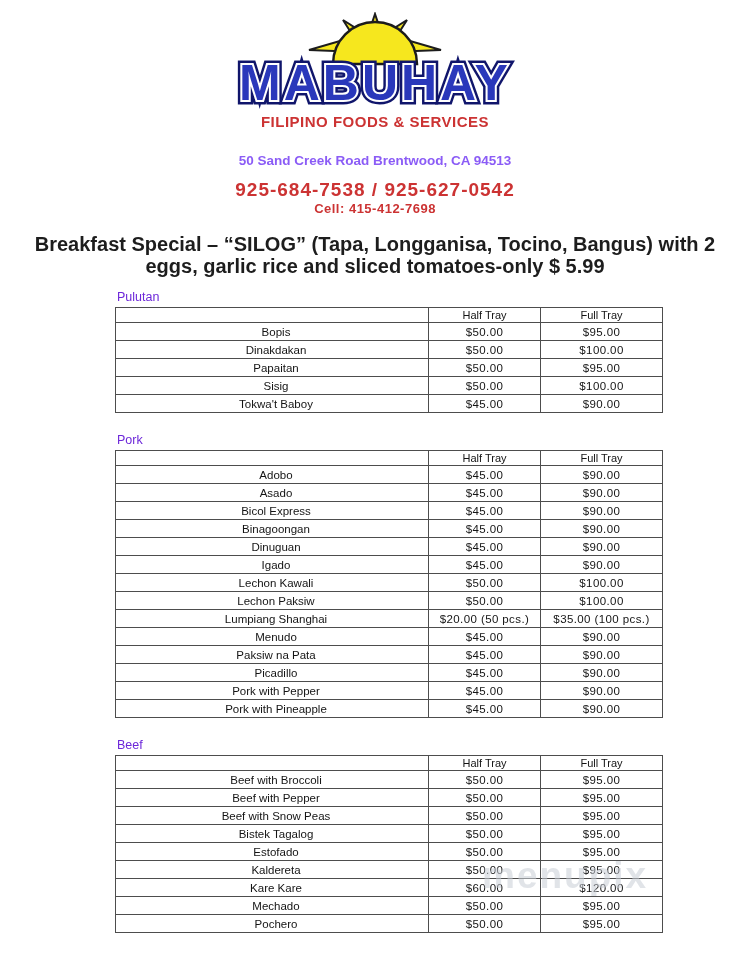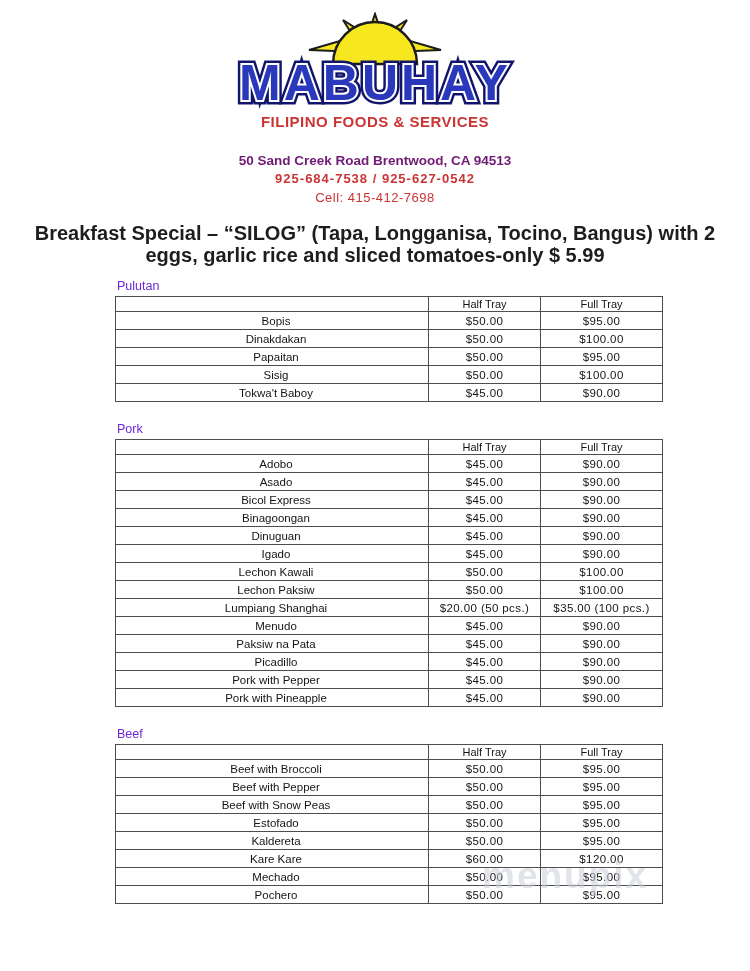--- a/index.html
+++ b/index.html
@@ -16,22 +16,22 @@
   
   .logo-block { text-align:center; padding-top:12px; line-height:0; }
   .sun-svg { display:block; margin:0 auto -12px auto; }
   .logo-text-svg { display:block; margin:0 auto; }
   .tagline {
     margin-top:2px;
     font-size:15px; font-weight:bold; letter-spacing:0.5px;
     line-height:15px;
   }
   .address-line { margin-top:2px; font-size:13.5px; font-weight:bold; line-height:15px; }
-  .phone-line  { margin-top:3px; font-size:13px; font-weight:bold; letter-spacing:1px; line-height:16px; }
-  .cell-line   { margin-top:3px; font-size:13px;  font-weight:normal; letter-spacing:0.5px; line-height:15px; }
+  .phone-line  { margin-top:14px; font-size:19px; font-weight:bold; letter-spacing:1px; line-height:16px; }
+  .cell-line   { margin-top:3px; font-size:13px;  font-weight:bold; letter-spacing:0.5px; line-height:15px; }
 
   
   .special {
     margin-top:17px;
     text-align:center;
     font-size:20px; font-weight:bold; color:#1d1d1d;
     line-height:22px;
   }
 
   
@@ -84,21 +84,21 @@
       <polygon points="112,8 98,30 90,22" fill="#f6e71e" stroke="#1c1c1c" stroke-width="2"></polygon>
 
       <path d="M 38 52 A 42 42 0 0 1 122 52 Z" fill="#f6e71e" stroke="#1c1c1c" stroke-width="2.5"></path>
     </svg>
     <svg class="logo-text-svg" width="400" height="58" viewBox="0 0 400 58">
       <text x="200" y="46" text-anchor="middle" font-family="Liberation Sans, sans-serif" font-size="50" font-weight="bold" letter-spacing="3" fill="none" stroke="#10156b" stroke-width="9">MABUHAY</text>
       <text x="200" y="46" text-anchor="middle" font-family="Liberation Sans, sans-serif" font-size="50" font-weight="bold" letter-spacing="3" fill="none" stroke="#ffffff" stroke-width="4">MABUHAY</text>
       <text x="200" y="46" text-anchor="middle" font-family="Liberation Sans, sans-serif" font-size="50" font-weight="bold" letter-spacing="3" fill="#2a38bb">MABUHAY</text>
     </svg>
     <div class="tagline" style="color: rgb(204, 51, 51);">FILIPINO FOODS &amp; SERVICES</div>
-    <div class="address-line" style="color: #701a75; margin-top: 24px;">50 Sand Creek Road Brentwood, CA 94513</div>
+    <div class="address-line" style="color: #8b5cf6; margin-top: 24px;">50 Sand Creek Road Brentwood, CA 94513</div>
     <div class="phone-line" style="color: rgb(204, 51, 51);">925-684-7538  /  925-627-0542</div>
     <div class="cell-line" style="color: rgb(204, 51, 51);">Cell: 415-412-7698</div>
   </div>
 
   <div class="special">
     <div>Breakfast Special – “SILOG” (Tapa, Longganisa, Tocino, Bangus) with 2</div>
     <div>eggs, garlic rice and sliced tomatoes-only $ 5.99</div>
   </div>
 
   <div class="menu" id="menu-root">
@@ -262,20 +262,25 @@
               <td class="name-cell">Beef with Pepper</td>
               <td class="price-cell">$50.00</td>
               <td class="price-cell">$95.00</td>
             </tr>
             <tr>
               <td class="name-cell">Beef with Snow Peas</td>
               <td class="price-cell">$50.00</td>
               <td class="price-cell">$95.00</td>
             </tr>
             <tr>
+              <td class="name-cell">Bistek Tagalog</td>
+              <td class="price-cell">$50.00</td>
+              <td class="price-cell">$95.00</td>
+            </tr>
+            <tr>
               <td class="name-cell">Estofado</td>
               <td class="price-cell">$50.00</td>
               <td class="price-cell">$95.00</td>
             </tr>
             <tr>
               <td class="name-cell">Kaldereta</td>
               <td class="price-cell">$50.00</td>
               <td class="price-cell">$95.00</td>
             </tr>
             <tr>

